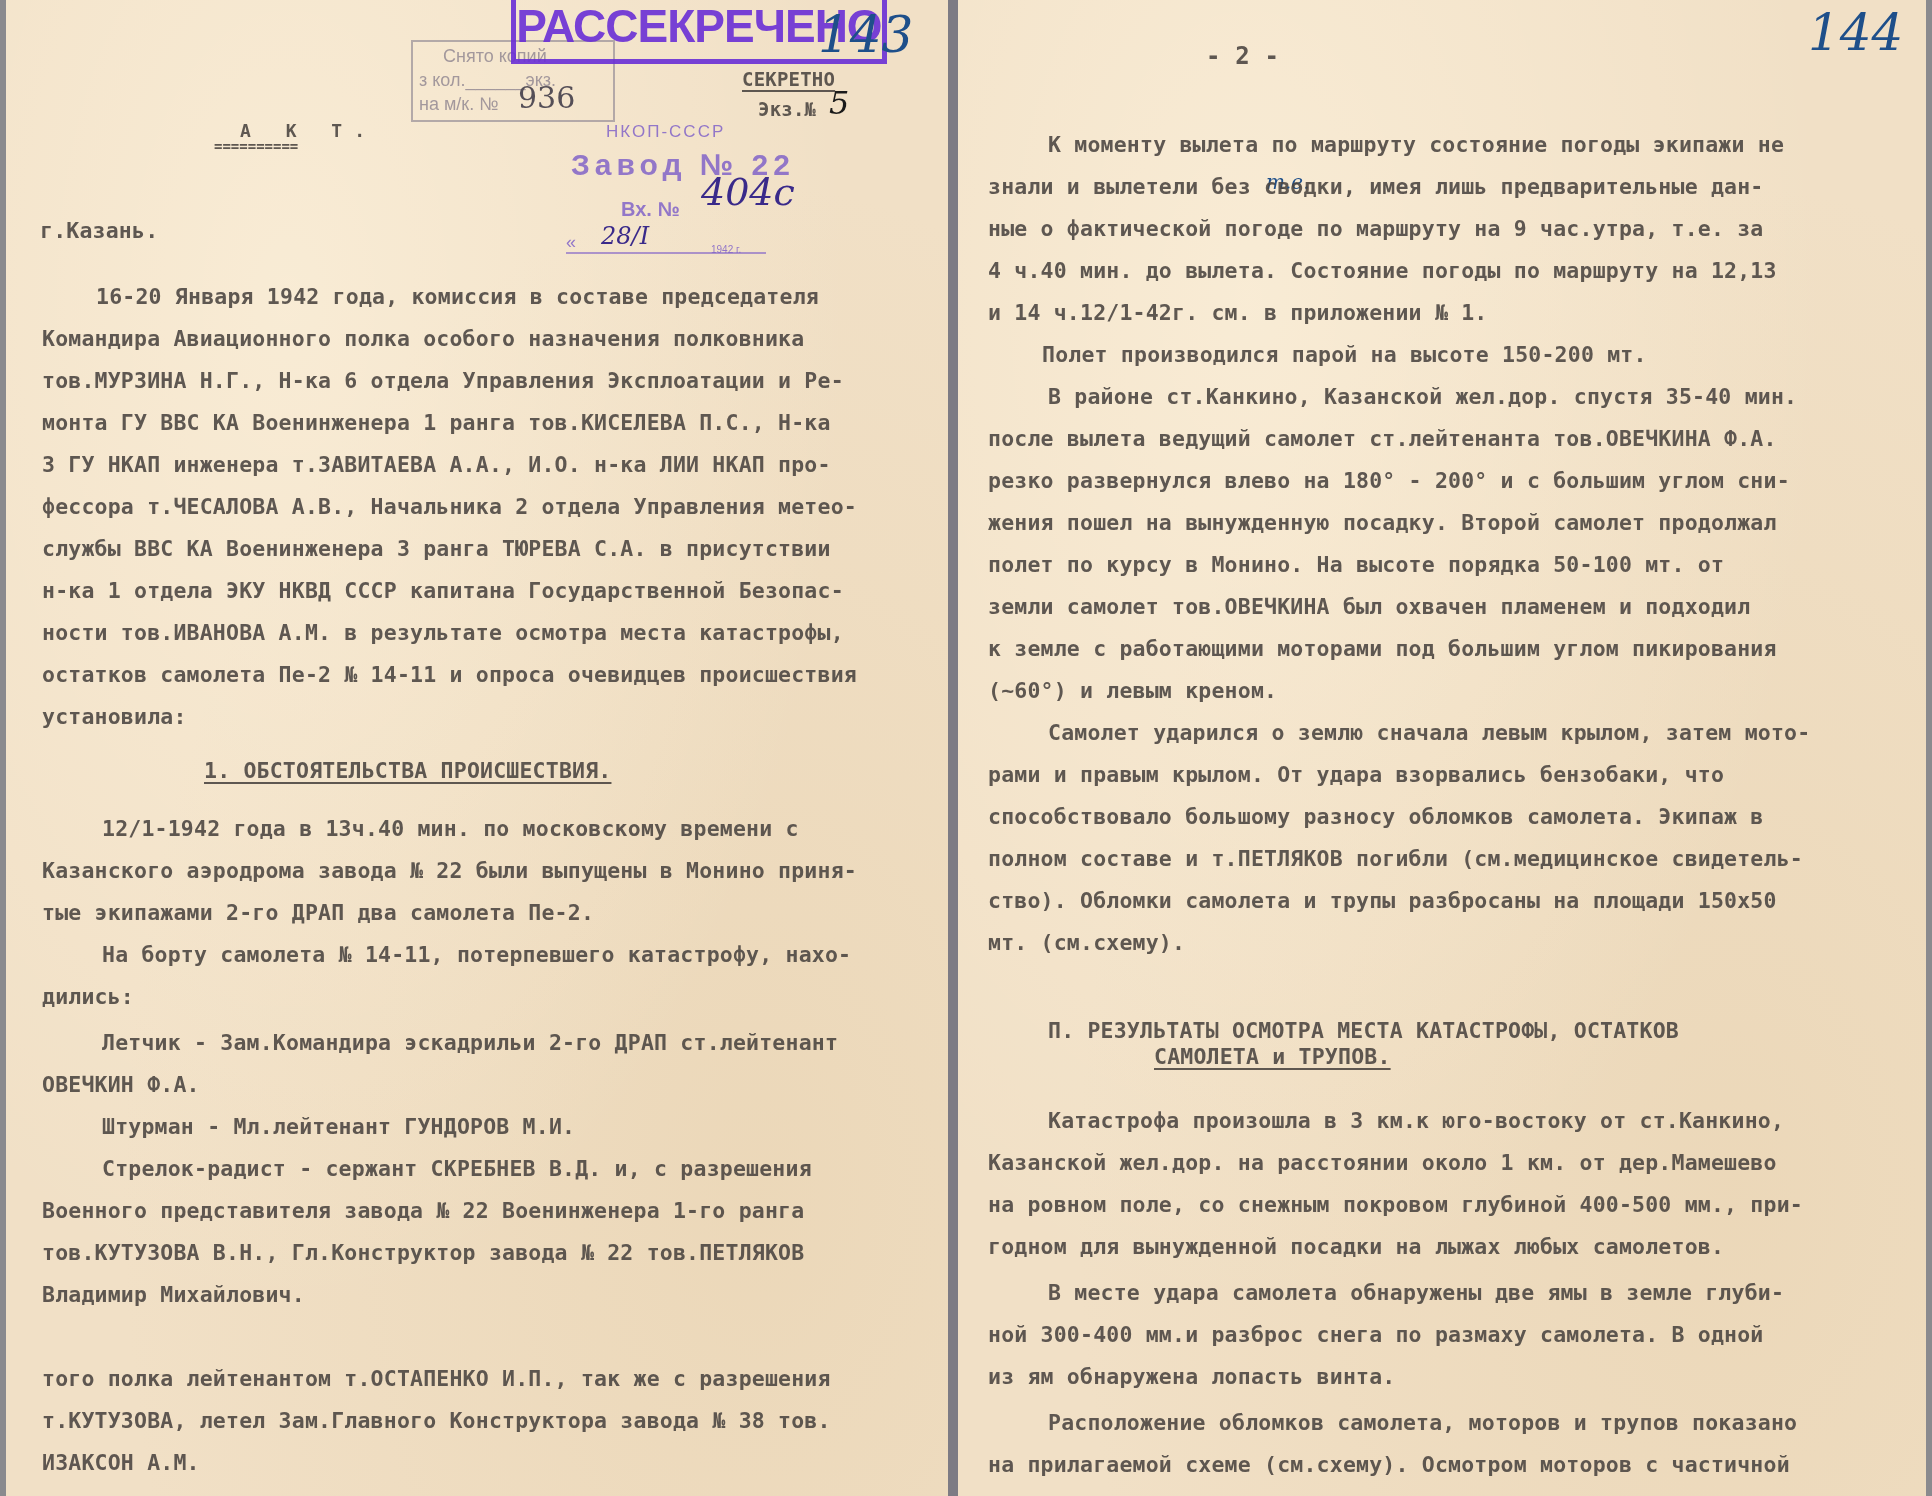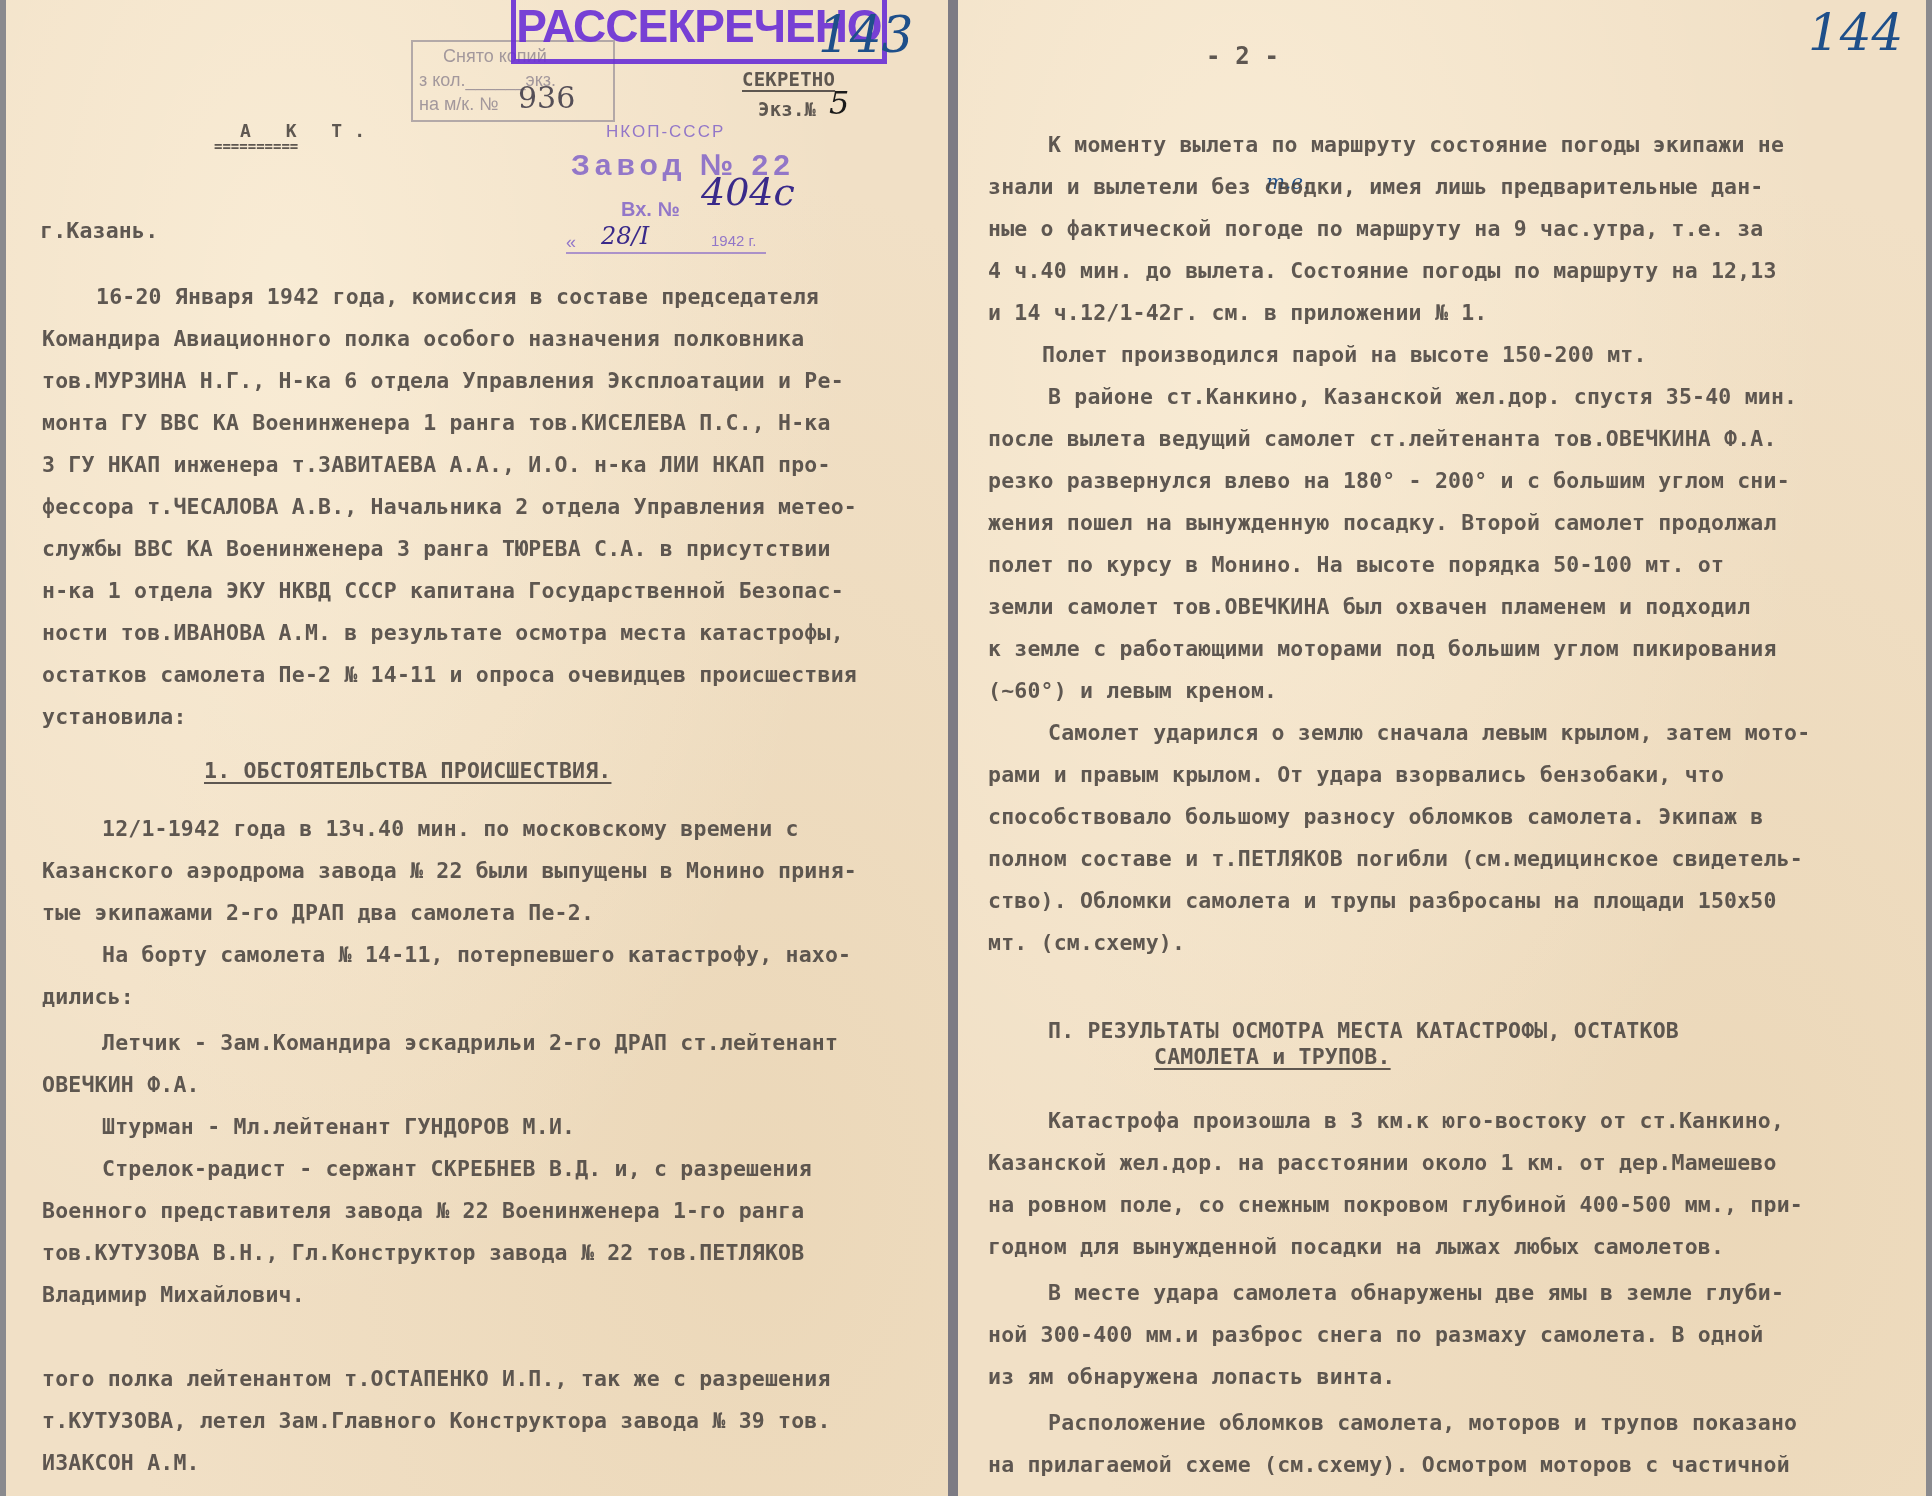--- a/index.html
+++ b/index.html
@@ -66,21 +66,21 @@
   <span class="tl ul" style="left:736px;top:68px;font-size:19px;">СЕКРЕТНО</span>
   <span class="tl" style="left:752px;top:98px;font-size:19px;">Экз.№</span>
   <span class="hw" style="left:823px;top:84px;font-size:32px;color:#1a1a1a;">5</span>
 
   <span class="stamp-factory" style="left:600px;top:122px;font-size:17px;letter-spacing:2px;">НКОП-СССР</span>
   <span class="stamp-factory" style="left:565px;top:148px;font-size:30px;font-weight:bold;letter-spacing:5px;">Завод № 22</span>
   <span class="stamp-factory" style="left:615px;top:198px;font-size:20px;font-weight:bold;">Вх. №</span>
   <span class="hw" style="left:695px;top:170px;font-size:38px;color:#3a2a8a;">404с</span>
   <span class="stamp-factory" style="left:560px;top:232px;font-size:18px;">«</span>
   <span class="hw" style="left:595px;top:222px;font-size:24px;color:#3a2a8a;">28/I</span>
-  <span class="stamp-factory" style="left:705px;top:232px;font-size:15px;">1942 г.</span>
+  <span class="stamp-factory" style="left:705px;top:244px;font-size:10px;">1942 г.</span>
   <div style="position:absolute;left:560px;top:252px;width:200px;height:2px;background:#7b5cc8;opacity:0.6;"></div>
 
   <span class="tl" style="left:234px;top:120px;font-size:18px;letter-spacing:12px;text-align:right;">А К Т.</span>
   <span class="tl" style="left:208px;top:138px;font-size:14px;letter-spacing:0px;">==========</span>
 
   <span class="tl" style="left:34px;top:218px;">г.Казань.</span>
 
   <span class="tl" style="left:90px;top:284px;">16-20 Января 1942 года, комиссия в составе председателя</span>
   <span class="tl" style="left:36px;top:326px;">Командира Авиационного полка особого назначения полковника</span>
   <span class="tl" style="left:36px;top:368px;">тов.МУРЗИНА Н.Г., Н-ка 6 отдела Управления Эксплоатации и Ре-</span>
@@ -99,21 +99,21 @@
   <span class="tl" style="left:96px;top:942px;">На борту самолета № 14-11, потерпевшего катастрофу, нахо-</span>
   <span class="tl" style="left:36px;top:984px;">дились:</span>
   <span class="tl" style="left:96px;top:1030px;">Летчик - Зам.Командира эскадрильи 2-го ДРАП ст.лейтенант</span>
   <span class="tl" style="left:36px;top:1072px;">ОВЕЧКИН Ф.А.</span>
   <span class="tl" style="left:96px;top:1114px;">Штурман - Мл.лейтенант ГУНДОРОВ М.И.</span>
   <span class="tl" style="left:96px;top:1156px;">Стрелок-радист - сержант СКРЕБНЕВ В.Д. и, с разрешения</span>
   <span class="tl" style="left:36px;top:1198px;">Военного представителя завода № 22 Военинженера 1-го ранга</span>
   <span class="tl" style="left:36px;top:1240px;">тов.КУТУЗОВА В.Н., Гл.Конструктор завода № 22 тов.ПЕТЛЯКОВ</span>
   <span class="tl" style="left:36px;top:1282px;">Владимир Михайлович.</span>
   <span class="tl" style="left:36px;top:1366px;">того полка лейтенантом т.ОСТАПЕНКО И.П., так же с разрешения</span>
-  <span class="tl" style="left:36px;top:1408px;">т.КУТУЗОВА, летел Зам.Главного Конструктора завода № 39 тов.</span>
+  <span class="tl" style="left:36px;top:1408px;">т.КУТУЗОВА, летел Зам.Главного Конструктора завода № 38 тов.</span>
   <span class="tl" style="left:36px;top:1450px;">ИЗАКСОН А.М.</span>
 </div>
 
 <div class="page" id="page-right">
   <span class="tl" style="left:248px;top:42px;font-size:24px;">- 2 -</span>
   <span class="hw" style="left:850px;top:4px;font-size:50px;color:#1e4f8a;">144</span>
   <span class="hw" style="left:308px;top:170px;font-size:20px;color:#1e4f8a;">т.е.</span>
 
   <span class="tl" style="left:30px;top:174px;">знали и вылетели без сводки,    имея лишь предварительные дан-</span>
   <span class="tl" style="left:90px;top:132px;">К моменту вылета по маршруту состояние погоды экипажи не</span>

